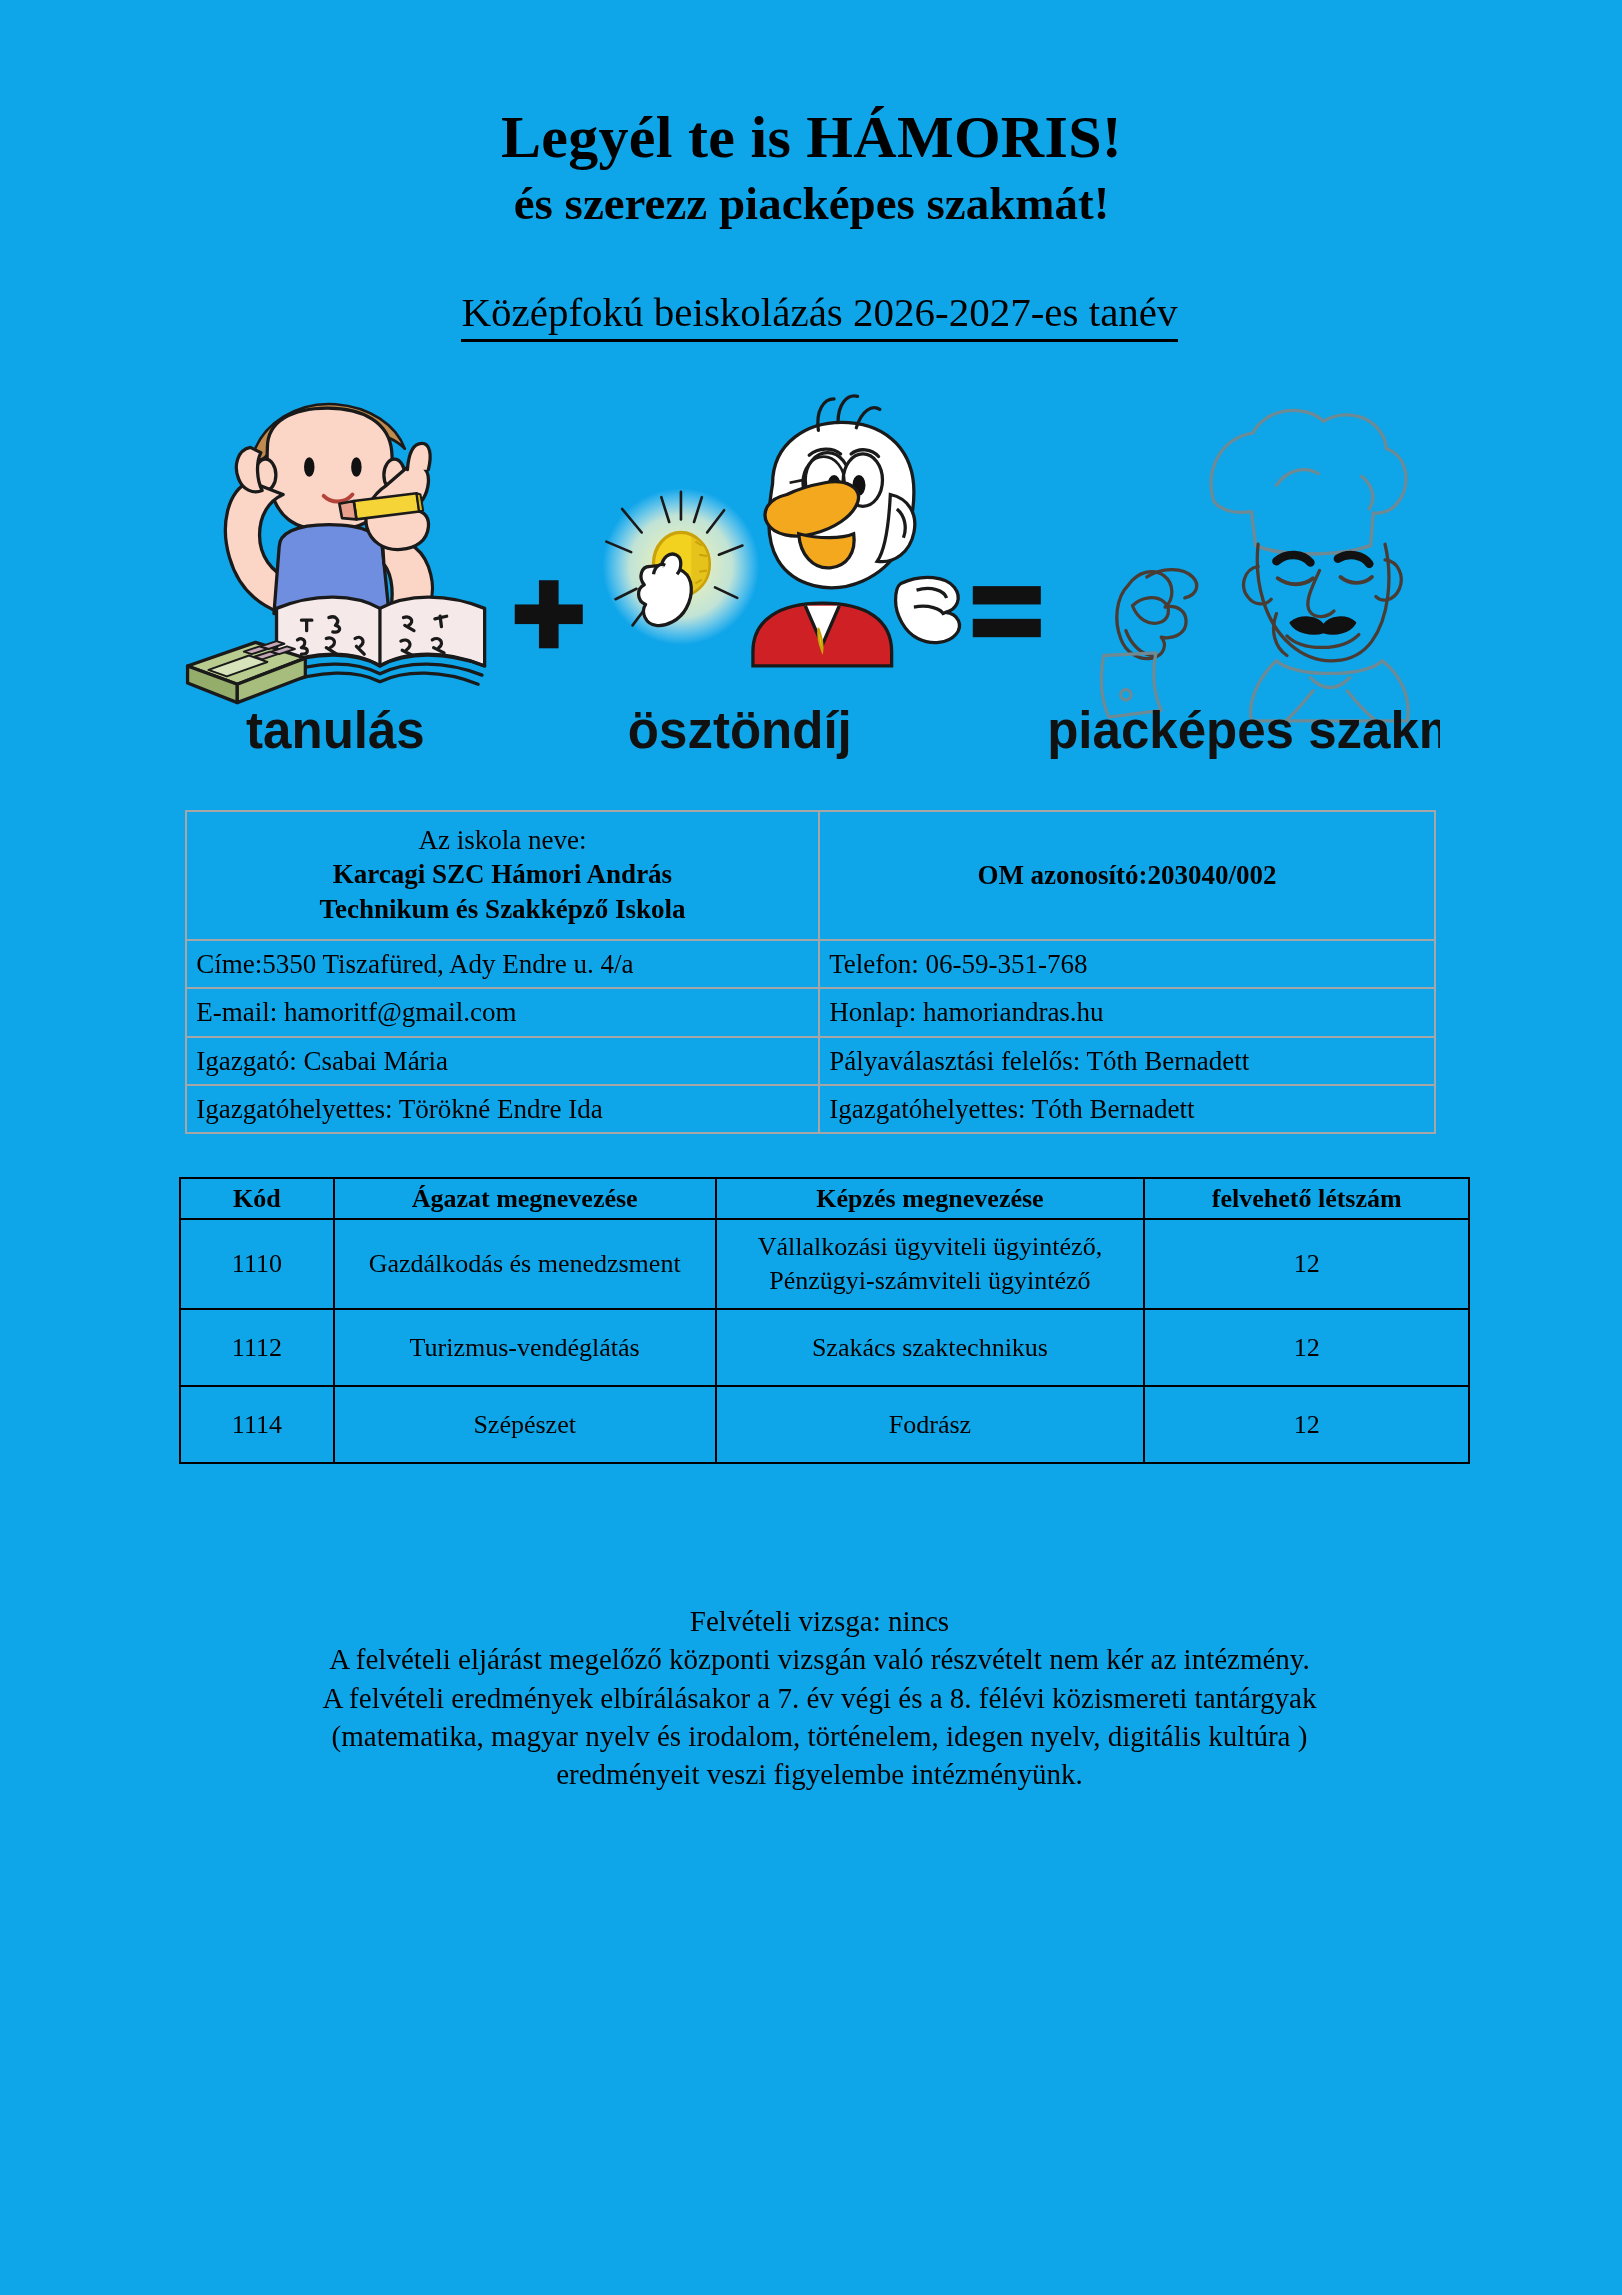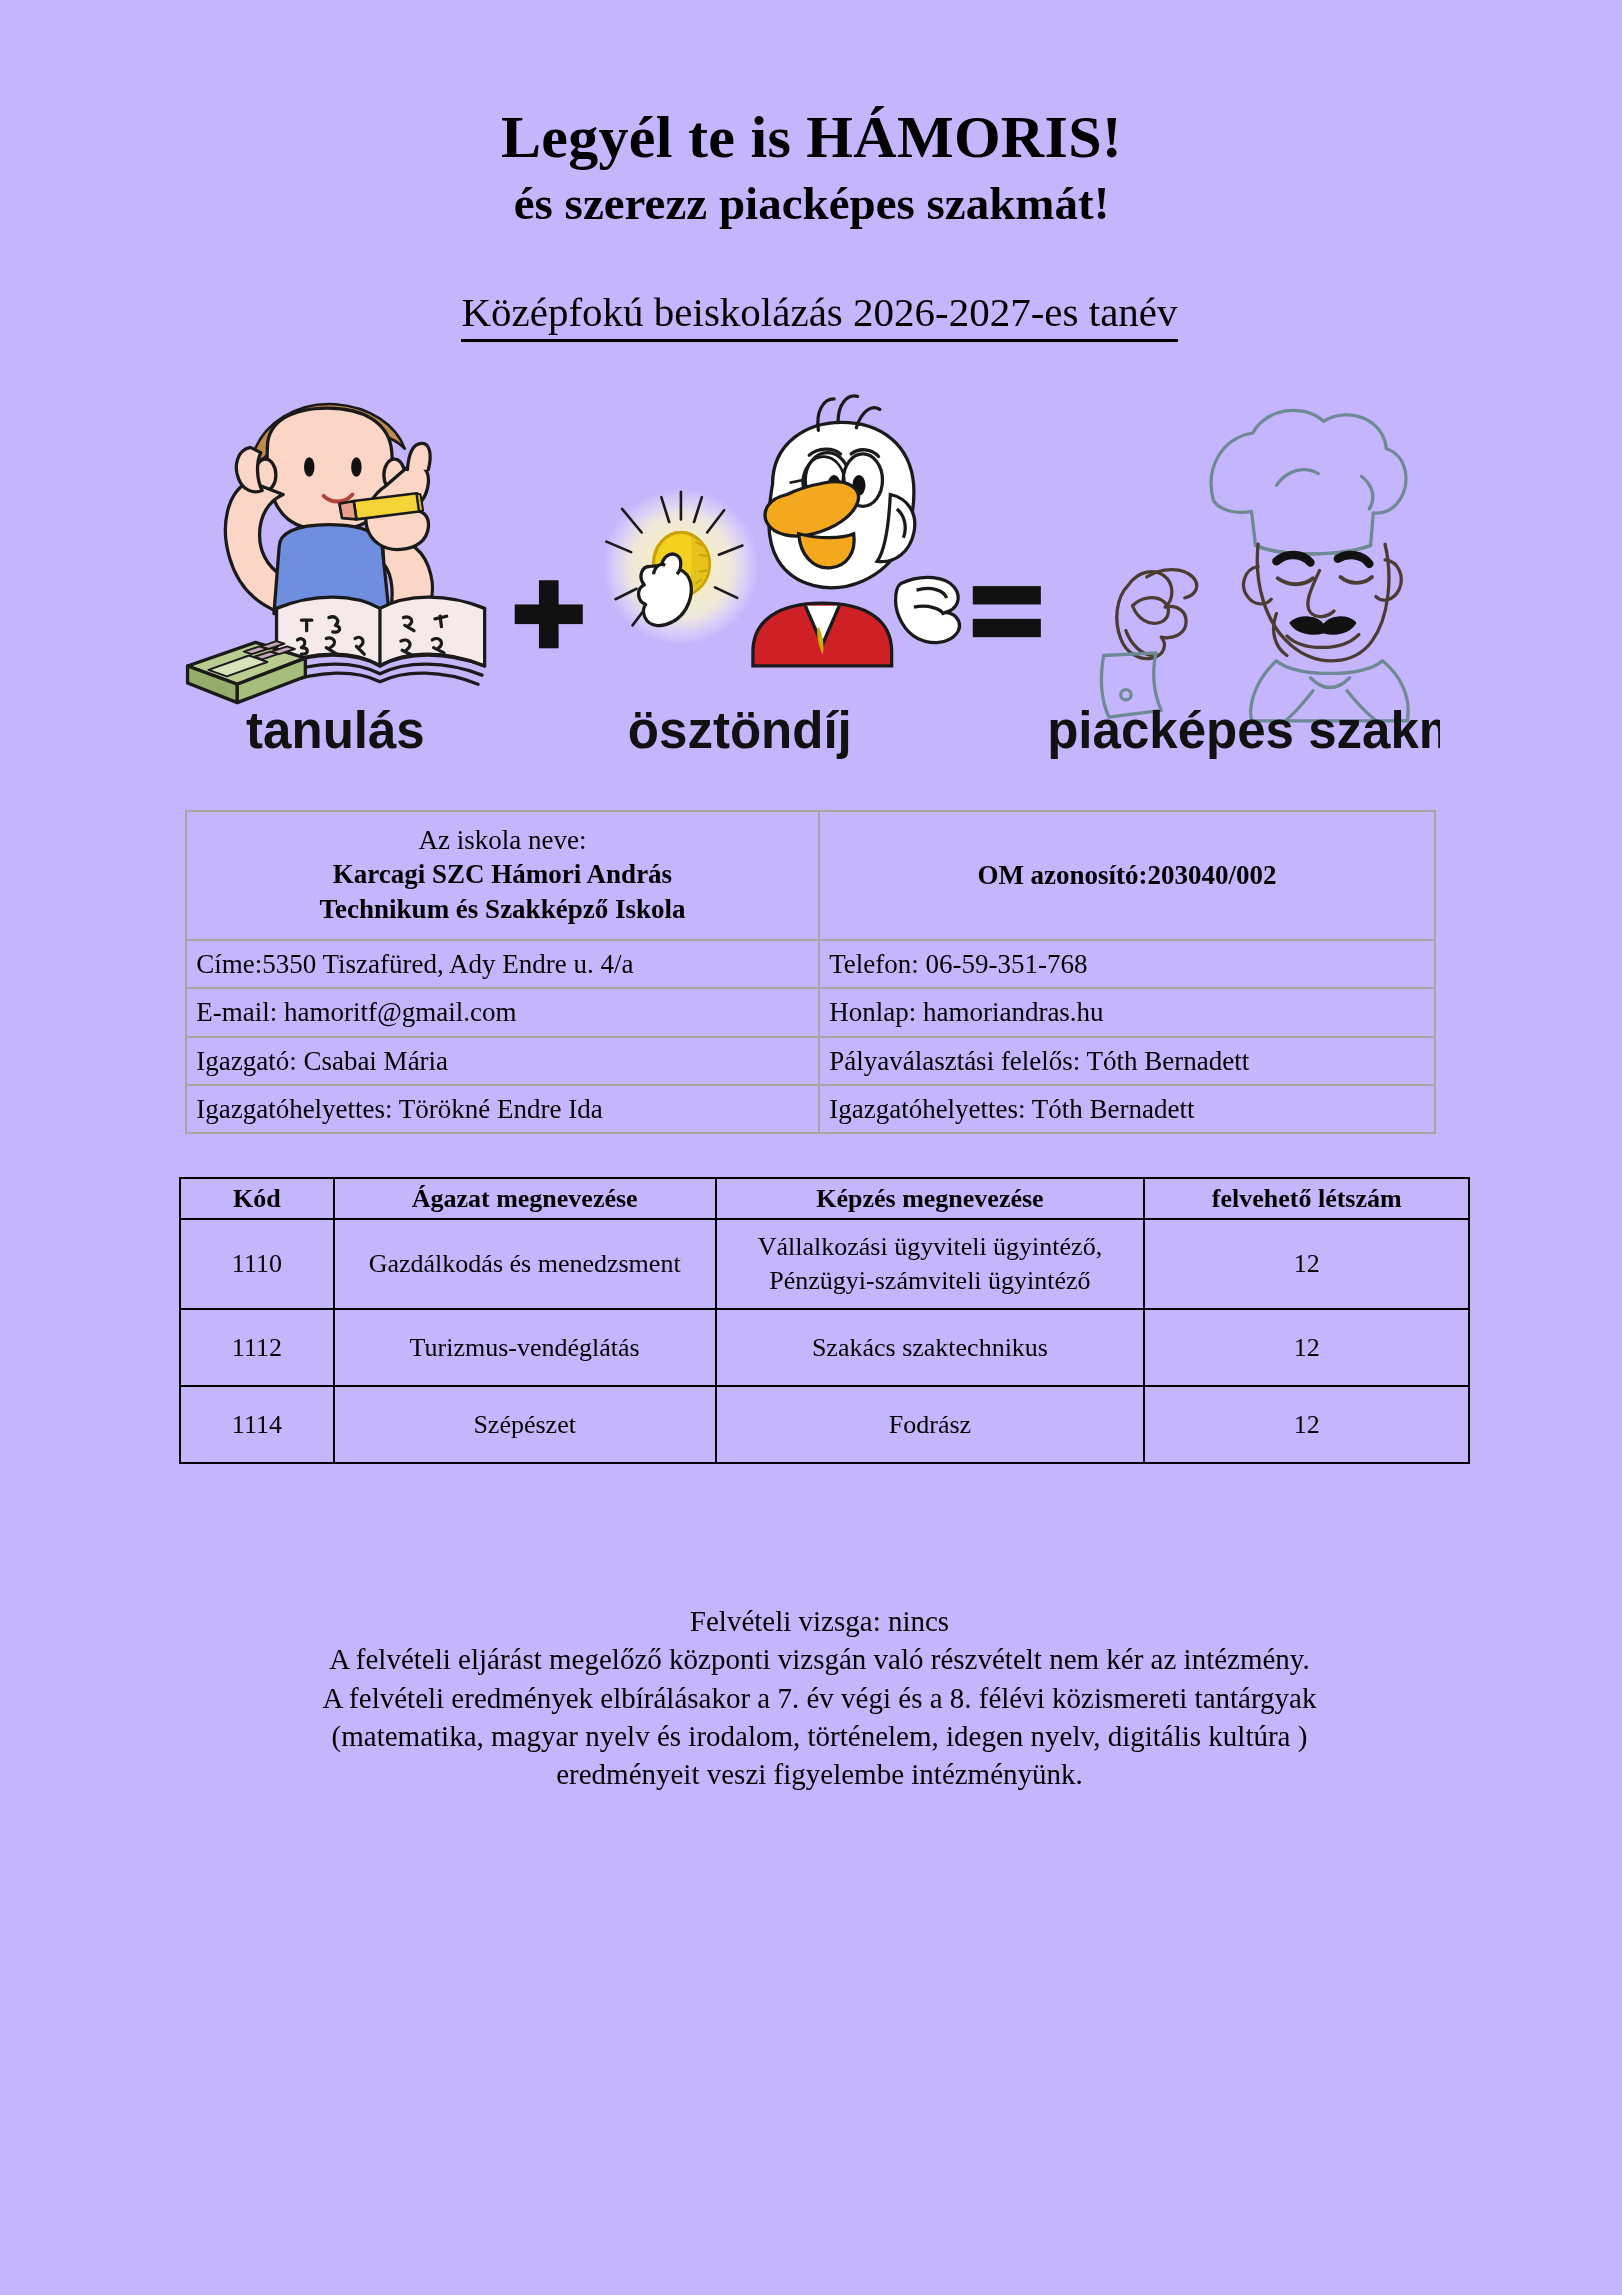--- a/index.html
+++ b/index.html
@@ -12,21 +12,21 @@
     height: 2295px;
     font-family: "Liberation Serif", "DejaVu Serif", serif;
     color: #000000;
     position: relative;
     overflow: hidden;
   }
 
   .page {
     position: absolute;
     inset: 0;
-    background: #c4b5fd;
+    background: #0ea5e9;
   }
 
   
   .title-block {
     position: absolute;
     left: 0; right: 0;
     top: 105px;
     text-align: center;
   }
   .title-main {

